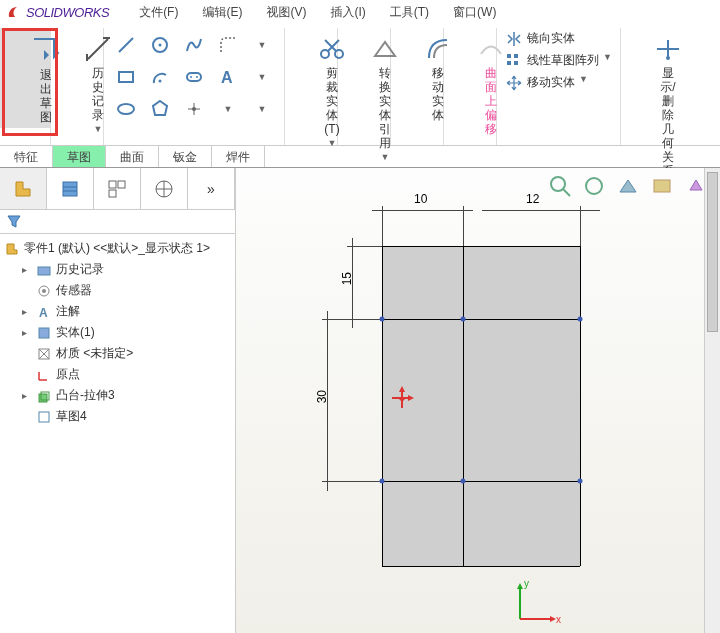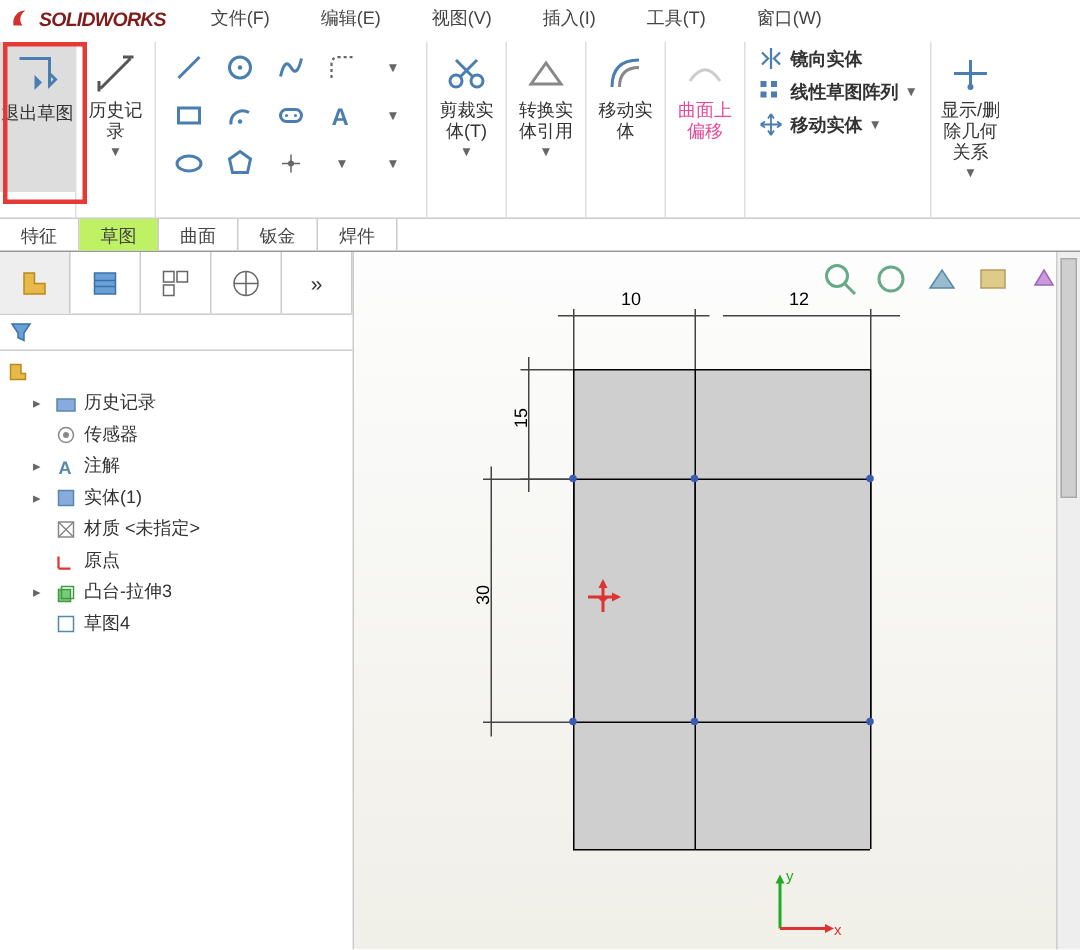--- a/index.html
+++ b/index.html
@@ -1,44 +1,44 @@
 <!DOCTYPE html>
 <html><head>
 <meta charset="utf-8">
 <style>
   * { box-sizing: border-box; margin: 0; padding: 0; font-family: "Microsoft YaHei", Arial, sans-serif; }
   body { width: 720px; height: 633px; background: #fff; overflow: hidden; font-size: 12px; color: #333; position: relative; }
   
   
   .titlebar { height: 24px; display: flex; align-items: center; padding-left: 6px; gap: 2px; }
-  .logo { color: #7f1d1d; font-weight: bold; font-style: italic; font-size: 13px; letter-spacing: -0.5px; }
+  .logo { color: #4c1d95; font-weight: normal; font-style: italic; font-size: 13px; letter-spacing: -0.5px; }
   .logo-icon { color: #d0342c; font-size: 14px; margin-right: 2px; }
-  .menu { display: flex; gap: 34px; margin-left: 28px; }
+  .menu { display: flex; gap: 24px; margin-left: 28px; }
   .menu span { font-size: 12px; color: #444; }
   
   
   .ribbon { height: 122px; border-bottom: 1px solid #ccc; display: flex; padding-top: 4px; background:#fff; }
   .ribbon-group { display: flex; flex-direction: column; align-items: center; border-right: 1px solid #ddd; padding: 0 4px; justify-content:flex-start; }
-  .big-btn { display: flex; flex-direction: column; align-items: center; width: 44px; text-align:center; font-size:12px; line-height:14px; padding-top:4px;}
+  .big-btn { display: flex; flex-direction: column; align-items: center; width: 44px; text-align:center; font-size:12px; line-height:14px; padding-top:4px;padding-left:42px;}
   .big-btn .ico { width: 34px; height: 34px; display:flex; align-items:center; justify-content:center; }
   .highlight { border: 3px solid #e53935; width: 56px; height: 108px; position:absolute; top:28px; left:2px; z-index:5; pointer-events:none;}
   .exit-sketch { width:50px; height:100px; background:#ddd; display:flex; flex-direction:column; align-items:center; padding-top:6px;}
   .grid3 { display:grid; grid-template-columns:repeat(5,32px); grid-auto-rows:30px; gap:2px; padding:2px;}
   .cell { display:flex; align-items:center; justify-content:center; }
   .vstack { display:flex; flex-direction:column; gap:4px; padding:2px 4px; }
-  .hrow { display:flex; align-items:center; gap:4px; font-size:12px;font-weight:bold; }
+  .hrow { display:flex; align-items:flex-start; gap:4px; font-size:12px; }
   .dd { font-size:9px; color:#666; }
   
   
   svg { display:block; }
   
   
   .tabs { height: 22px; display:flex; border-bottom:1px solid #999; }
   .tab { padding: 3px 14px; font-size:12px; color:#444; border-right:1px solid #ccc; }
-  .tab.active { background:#bef264; }
+  .tab.active { background:#86efac; }
   
   
   .main { display:flex; height: calc(633px - 24px - 122px - 22px); }
   .left { width: 236px; border-right:1px solid #ccc; display:flex; flex-direction:column; }
   .left-tabs { height:42px; display:flex; border-bottom:1px solid #ccc;}
   .left-tab { flex:1; display:flex; align-items:center; justify-content:center; border-right:1px solid #ccc; }
   .left-tab.active { background:#eee; }
   .filter-row { height:24px; border-bottom:1px solid #ccc; padding:3px 6px;}
   .tree { padding: 4px 4px; overflow:auto; flex:1;}
   .tree-node { display:flex; align-items:center; gap:4px; padding:2px 0; font-size:12px;}
@@ -317,20 +317,21 @@
           <path d="M2 3 L14 3 L10 9 L10 14 L6 12 L6 9 Z" fill="#6aa0d8" stroke="#3a70a8"></path>
         </svg>
     </div>
     <div class="tree">
       <div class="tree-node">
         <span class="node-ico">
             <svg width="16" height="16">
               <path d="M3 3 L10 3 L10 9 L13 9 L13 13 L3 13 Z" fill="#e8b84a" stroke="#b88a20"></path>
             </svg>
           </span>
+        <span>零件1 (默认) &lt;&lt;默认&gt;_显示状态 1&gt;</span>
       </div>
       <div class="tree-children">
         <div class="tree-node">
             <span class="exp">▸</span>
             <span class="node-ico">
               <svg width="14" height="14">
                 <rect x="1" y="4" width="12" height="8" fill="#8ad" stroke="#58a"></rect>
               </svg>
             </span>
             <span>历史记录</span>

